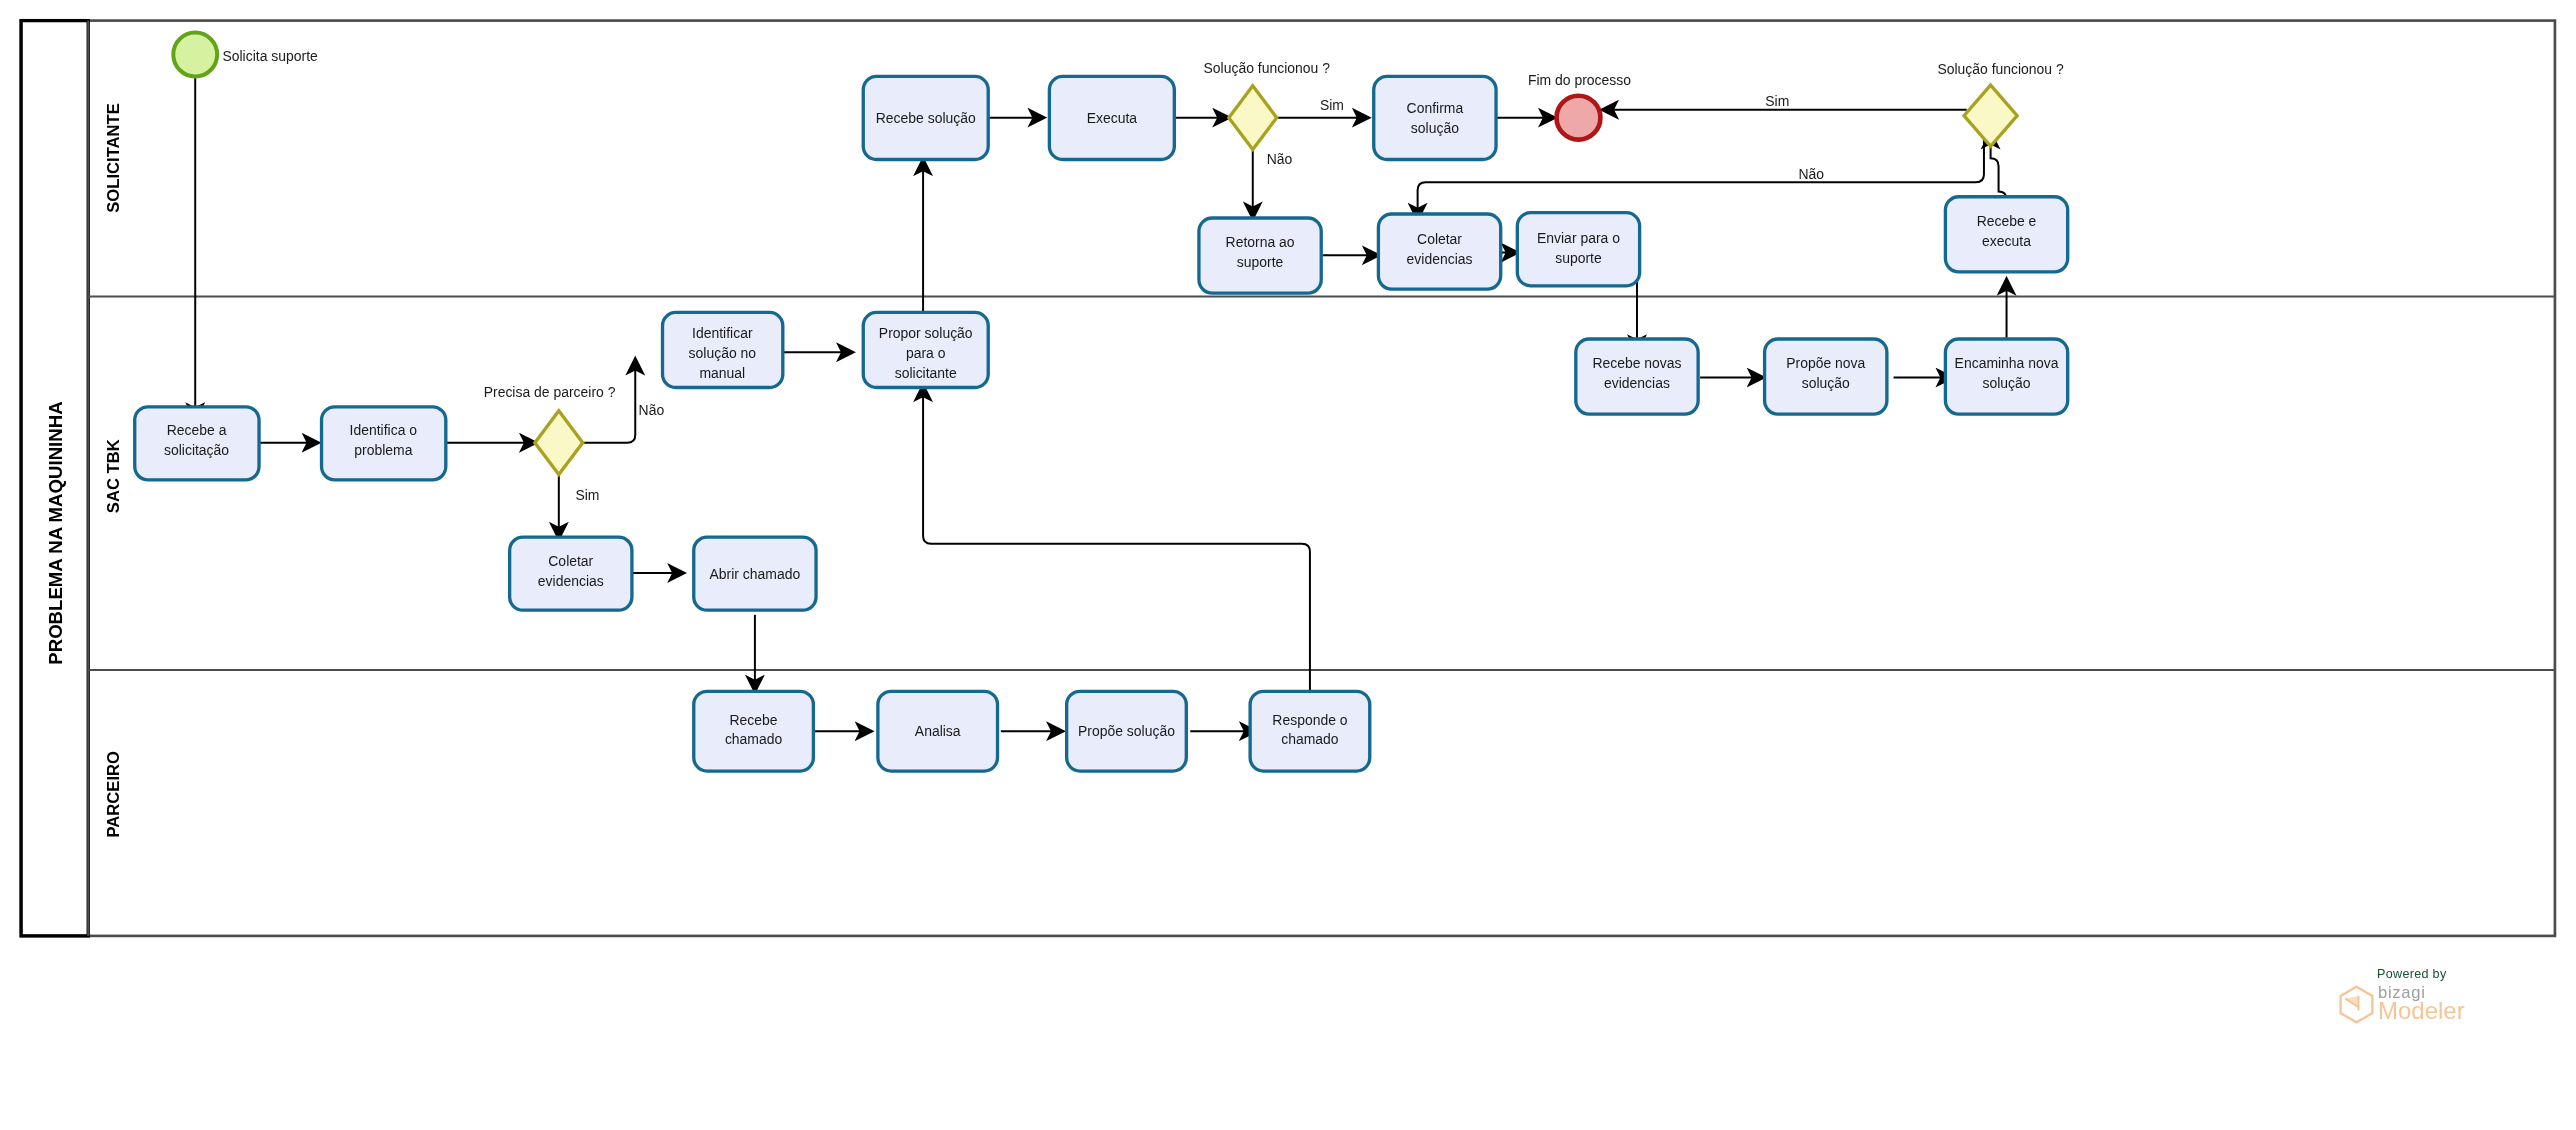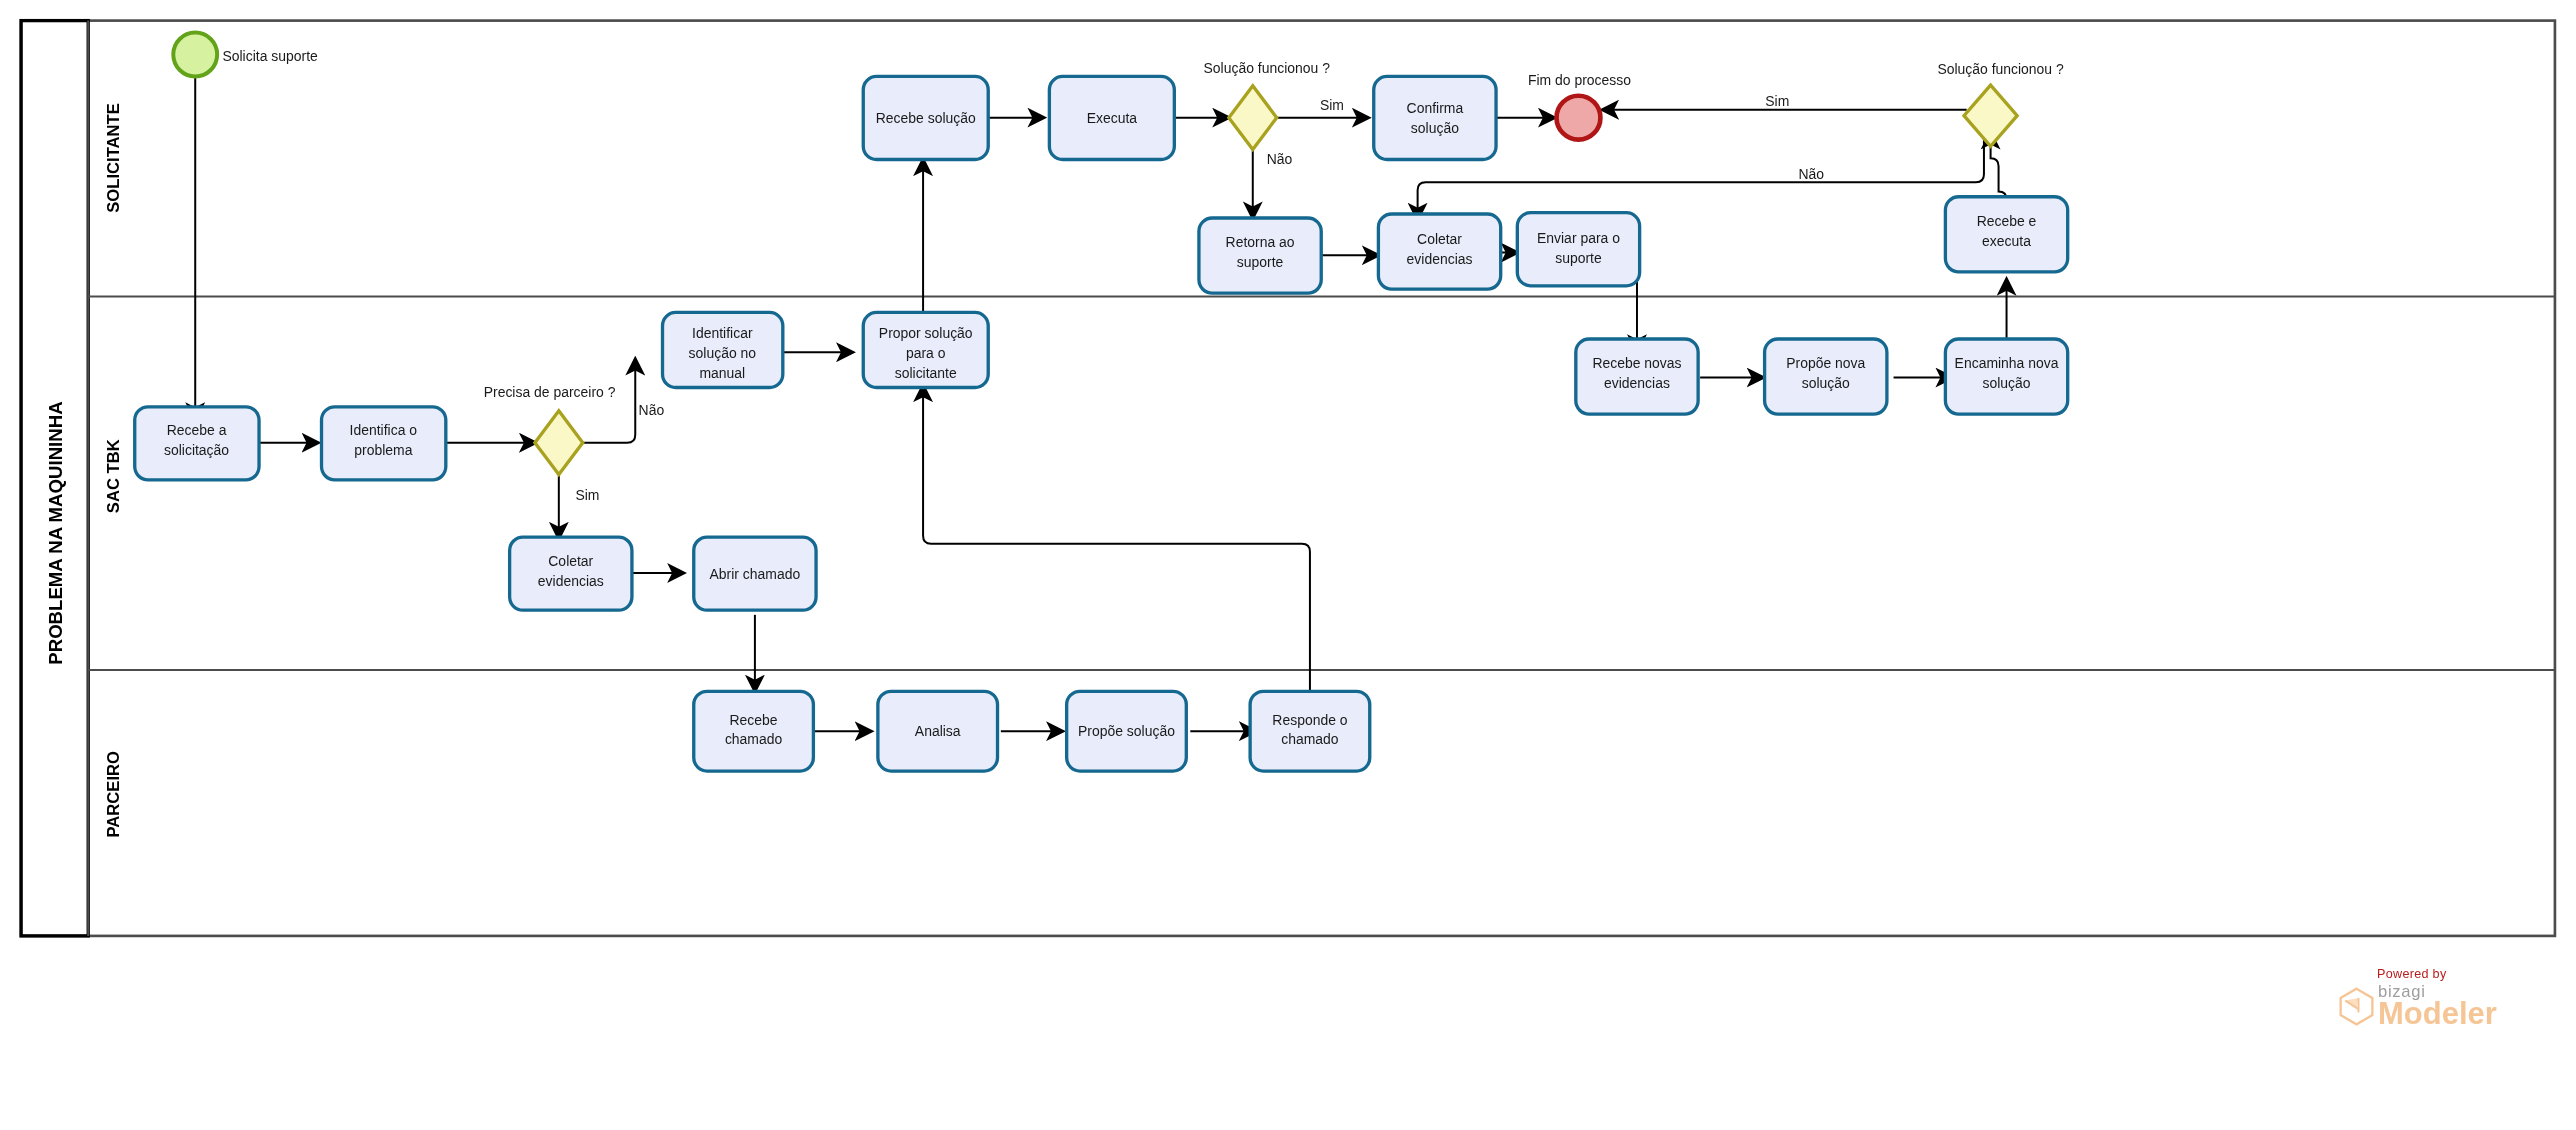--- a/index.html
+++ b/index.html
@@ -20,27 +20,27 @@
   .gw{fill:#fbf8c8;stroke:#a8a21f;stroke-width:5px;}
   .start-ev{fill:#d6f2a0;stroke:#63a31a;stroke-width:6px;}
   .end-ev{fill:#efa8a8;stroke:#b01616;stroke-width:7px;}
   .conn{fill:none;stroke:#000;stroke-width:3px;}
   .lane-line{stroke:#4c4c4c;stroke-width:3px;fill:none;}
   .pool-line{stroke:#4c4c4c;stroke-width:4px;fill:none;}
   .pool-hdr{stroke:#000;stroke-width:5px;fill:none;}
 
   
   #wm{position:absolute;left:2336px;top:967px;width:219px;height:80px;}
-  #wm .pb{font-size:12.6px;color:#b91c1c;letter-spacing:0.3px;
+  #wm .pb{font-size:12.6px;color:#14532d;letter-spacing:0.3px;
           font-family:"Liberation Sans",sans-serif;margin-left:41px;}
   #wm .row{display:flex;align-items:center;margin-top:2.7px;}
   #wm .hexwrap{width:41px;height:41px;flex:0 0 41px;}
   #wm .txt{margin-left:1px;line-height:1;}
   #wm .bz{font-size:16.6px;color:#9e9e9e;letter-spacing:0.7px;}
-  #wm .md{font-size:31px;color:#f6c596;line-height:.95;margin-top:-1.3px;font-weight:bold;}
+  #wm .md{font-size:24px;color:#f6c596;line-height:.95;margin-top:-1.3px;}
 </style>
 </head>
 <body>
 
 <div id="stage">
 
 <svg id="canvas" viewBox="0 0 3874 1700">
   <defs>
     <marker id="arw" viewBox="0 0 12 12" refX="10" refY="6" markerWidth="10" markerHeight="10" orient="auto-start-reverse">
       <path d="M0,0 L12,6 L0,12 L3,6 Z" fill="#000"></path>

